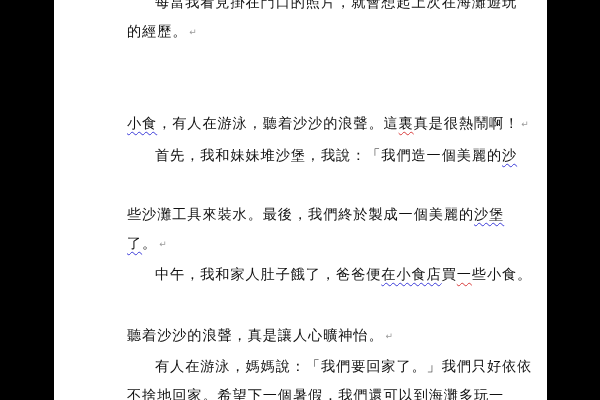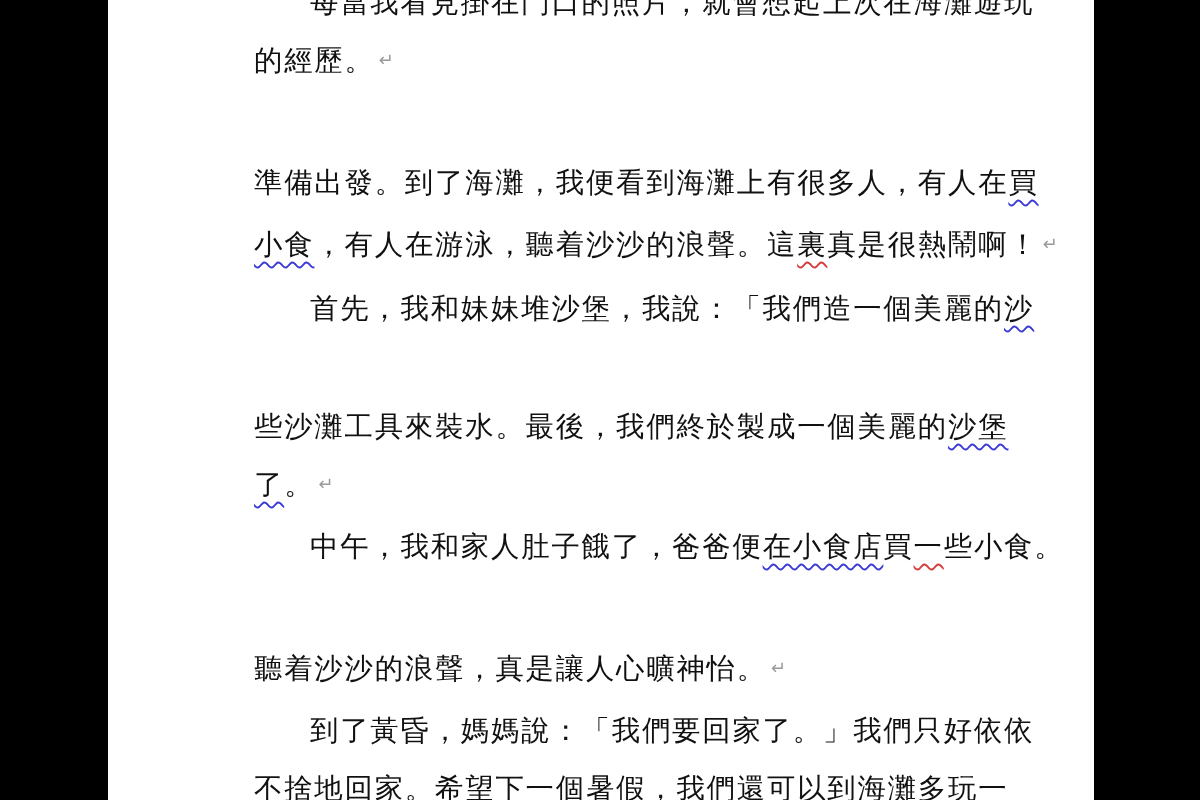--- a/index.html
+++ b/index.html
@@ -11,22 +11,21 @@
   .pm { color:#9a9a9a; font-size:9px; font-family:"DejaVu Sans", sans-serif; margin-left:2px; vertical-align:middle; }
   .sq-blue { text-decoration: underline wavy #3a3ad8; text-decoration-thickness:1px; text-underline-offset:3px; }
   .sq-red { text-decoration: underline wavy #d83a3a; text-decoration-thickness:1px; text-underline-offset:3px; }
 </style>
 </head>
 <body>
 
 <div class="page" id="page">
     <div class="line indent just" style="top: -8px;"><span>每當我看見掛在門口的照片，就會想起上次在海灘遊玩</span></div>
     <div class="line" style="top: 21px;"><span>的經歷。</span><span class="pm">↵</span></div>
-    <div class="line just" style="top: 82px;"><span>準備出發。到了海灘，我便看到海灘上有很多人，有人在</span><span class="sq-blue">買</span></div>
     <div class="line just" style="top: 113px;"><span class="sq-blue">小食</span><span>，有人在游泳，聽着沙沙的浪聲。這</span><span class="sq-red">裏</span><span>真是很熱鬧啊！</span><span class="pm">↵</span></div>
     <div class="line indent just" style="top: 145px;"><span>首先，我和妹妹堆沙堡，我說：「我們造一個美麗的</span><span class="sq-blue">沙</span></div>
     <div class="line just" style="top: 204px;"><span>些沙灘工具來裝水。最後，我們終於製成一個美麗的</span><span class="sq-blue">沙堡</span></div>
     <div class="line" style="top: 233px;"><span class="sq-blue">了</span><span>。</span><span class="pm">↵</span></div>
     <div class="line indent just" style="top: 264px;"><span>中午，我和家人肚子餓了，爸爸便</span><span class="sq-blue">在小食店</span><span>買</span><span class="sq-red">一</span><span>些小食。</span></div>
     <div class="line" style="top: 325px;"><span>聽着沙沙的浪聲，真是讓人心曠神怡。</span><span class="pm">↵</span></div>
-    <div class="line indent just" style="top: 356px;"><span>到了黃昏，媽媽說：「我們要回家了。」我們只好依依</span></div>
+    <div class="line indent just" style="top: 356px;"><span>有人在游泳，媽媽說：「我們要回家了。」我們只好依依</span></div>
     <div class="line just" style="top: 385px;"><span>不捨地回家。希望下一個暑假，我們還可以到海灘多玩一</span></div>
   </div>
 
 </body></html>

